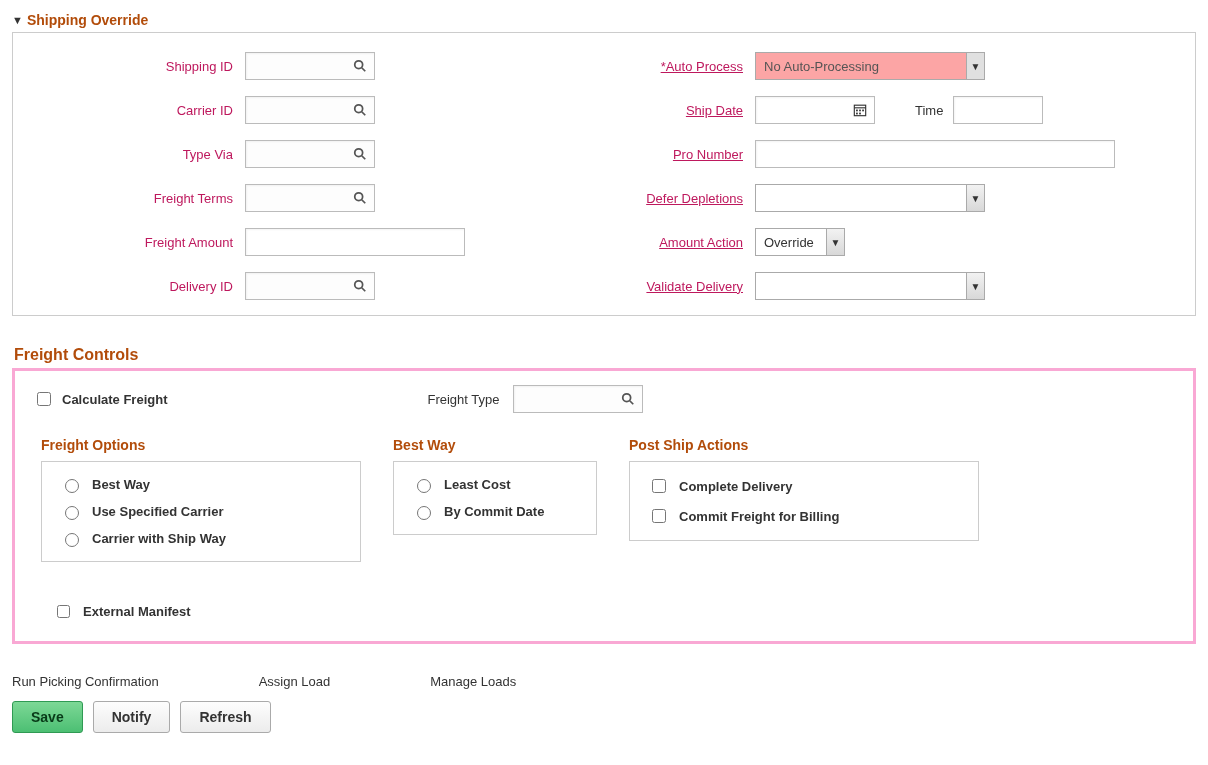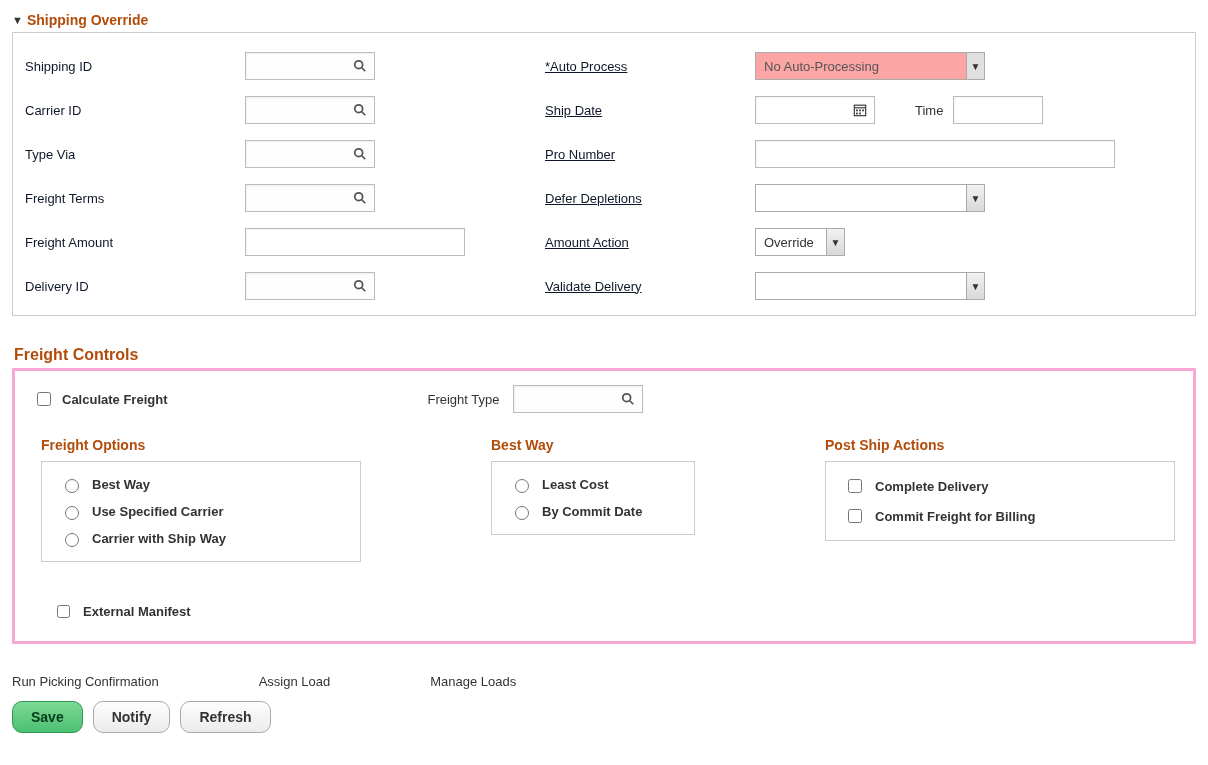--- a/index.html
+++ b/index.html
@@ -40,23 +40,23 @@
   }
   .form-col.left { width: 460px; }
   .form-col.right { flex: 1; }
   .form-row {
     display: flex;
     align-items: center;
     min-height: 30px;
   }
   .form-row label.field-label {
     width: 220px;
-    text-align: left;
+    text-align: right;
     padding-right: 12px;
-    color: #0f172a;
+    color: #be185d;
   }
   .right .form-row label.field-label {
     width: 210px;
     text-decoration: underline;
   }
   .lookup-wrap {
     position: relative;
     display: inline-block;
   }
   .lookup-wrap input {
@@ -185,21 +185,20 @@
     width: 14px; height: 14px;
   }
   .ft-label {
     color: #333;
     margin-right: 10px;
   }
   .subsections {
     display: flex;
     gap: 32px;
     margin-left: 8px;
-    justify-content: space-between;
   }
   .sub {
     display: flex;
     flex-direction: column;
   }
   .sub-title {
     color: #b24c0a;
     font-weight: bold;
     font-size: 14px;
     margin-bottom: 8px;
@@ -234,21 +233,21 @@
     gap: 100px;
     margin: 30px 0 12px 0;
     color: #333;
   }
   .footer-links span { cursor: default; }
   .btn-row { display: flex; gap: 10px; }
   .btn {
     height: 32px;
     padding: 0 18px;
     border: 1px solid #aaa;
-    border-radius: 10px;
+    border-radius: 3px;
     background: linear-gradient(#fdfdfd,#ececec);
     font-size: 14px;
     font-weight: bold;
     color: #333;
     cursor: pointer;
   }
   .btn.primary {
     background: linear-gradient(#7dd896,#4cbf73);
     border-color: #2f9a53;
     color: #083a18;

